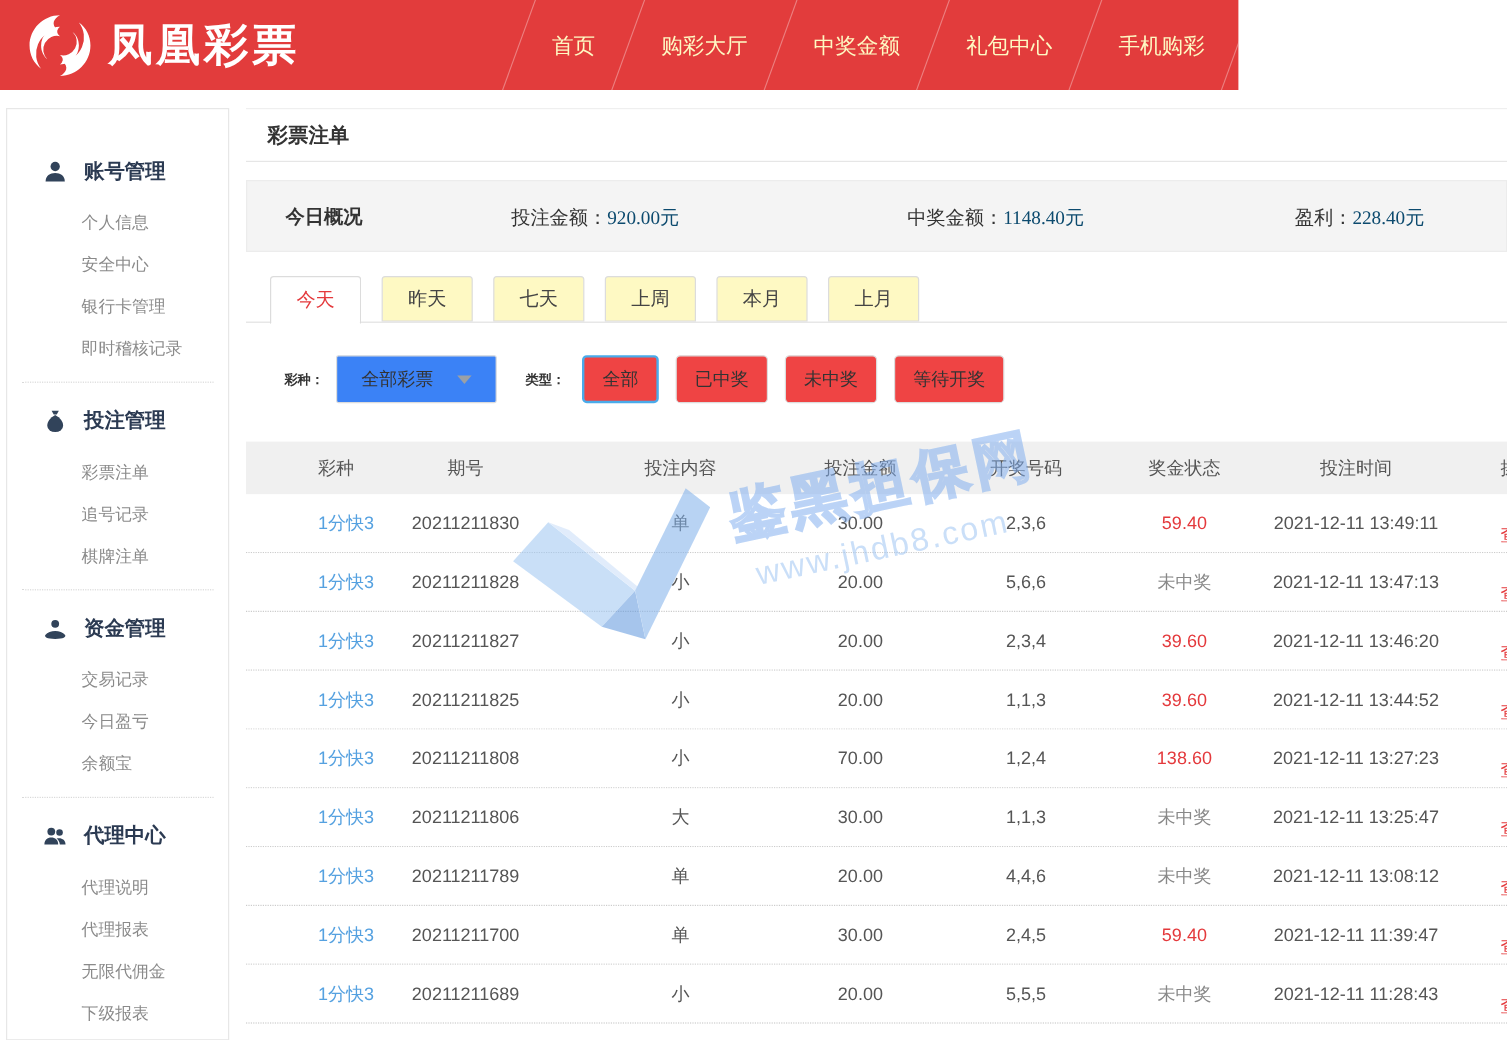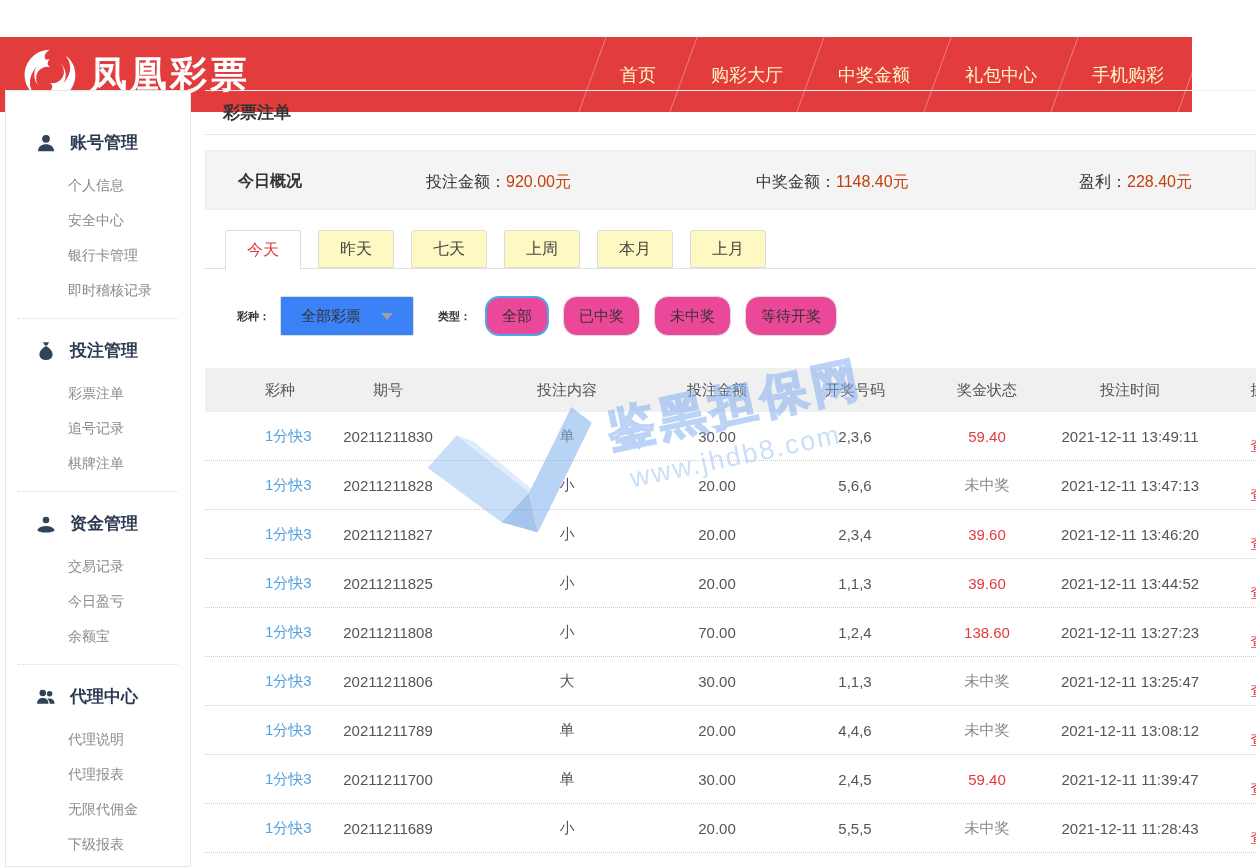--- a/index.html
+++ b/index.html
@@ -6,23 +6,23 @@
   html,body { width:1256px; height:867px; overflow:hidden; }
   body {
     position:relative;
     font-family:"Liberation Sans","DejaVu Sans",sans-serif;
     background:#fff; color:#333;
   }
   a { text-decoration:none; }
 
   
   .top-header {
-    position:absolute; top:0; left:0; width:1192px; height:75px;
+    position:absolute; top:0; left:0; width:1032px; height:75px;
     background:#e23c3c; display:flex; align-items:center; justify-content:space-between;
-    padding-left:22px; overflow:hidden;margin-top:37px;
+    padding-left:22px; overflow:hidden;
   }
   .brand { display:flex; align-items:center; gap:12px; color:#fff; cursor:pointer; }
   .brand svg { width:56px; height:56px; }
   .brand-text { font-size:37px; font-weight:bold; letter-spacing:3px; }
   .main-nav { display:flex; align-items:stretch; height:75px; }
   .nav-item {
     color:#fef9c3; font-size:18px; display:flex; align-items:center;
     padding:0 27px; cursor:pointer; white-space:nowrap;
   }
   .nav-sep {
@@ -61,21 +61,21 @@
   .summary {
     position:relative; margin-top:15px; height:60px;
     background:#f4f4f4; border:1px solid #ececec;
     font-size:16px; color:#333;
   }
   .summary-title { position:absolute; left:32px; top:20px; font-weight:bold; font-size:16px; }
   .summary-group { position:absolute; top:21px; font-size:16px; white-space:nowrap; }
   .summary-group.g0 { left:220px; }
   .summary-group.g1 { left:550px; }
   .summary-group.g2 { left:873px; }
-  .summary-value { color:#c2410c; }
+  .summary-value { color:#0c4a6e;font-family:Liberation Serif, serif; }
 
   .tabs {
     margin-top:20px; height:39px; padding-left:20px;
     border-bottom:1px solid #e2e2e2;
     display:flex; gap:17px; position:relative;
   }
   .tab {
     width:76px; height:38px; display:flex; align-items:center; justify-content:center;
     background:#fef9c3; border:1px solid #dcdcdc; border-radius:3px 3px 0 0;
     font-size:16px; color:#444; cursor:pointer;
@@ -91,22 +91,22 @@
     margin-left:10px; width:134px; height:40px; border:1px solid #dcdcdc; border-radius:2px;
     display:flex; align-items:center; justify-content:center; gap:20px;
     font-size:15px; color:#333; cursor:pointer; background:#3b82f6;text-align:right;
   }
   .caret {
     width:0; height:0; border-left:6px solid transparent; border-right:6px solid transparent;
     border-top:7px solid #9aa0a6;
   }
   .type-label { margin-left:24px; }
   .type-btn {
-    margin-left:14px; height:40px; min-width:48px; padding:0 15px; border-radius:14px;
-    border:1px solid #dcdcdc; background:#ec4899; font-size:15px; color:#333;
+    margin-left:14px; height:40px; min-width:48px; padding:0 15px; border-radius:4px;
+    border:1px solid #dcdcdc; background:#ef4444; font-size:15px; color:#333;
     font-family:inherit; cursor:pointer;
   }
   .type-btn.active { border:2px solid #4aabea; }
 
   
   .table { margin-top:32px; position:relative; }
   .thead, .trow {
     display:grid;
     grid-template-columns:70px 146px 212px 88px 188px 76px 210px 61px;
     align-items:center;

